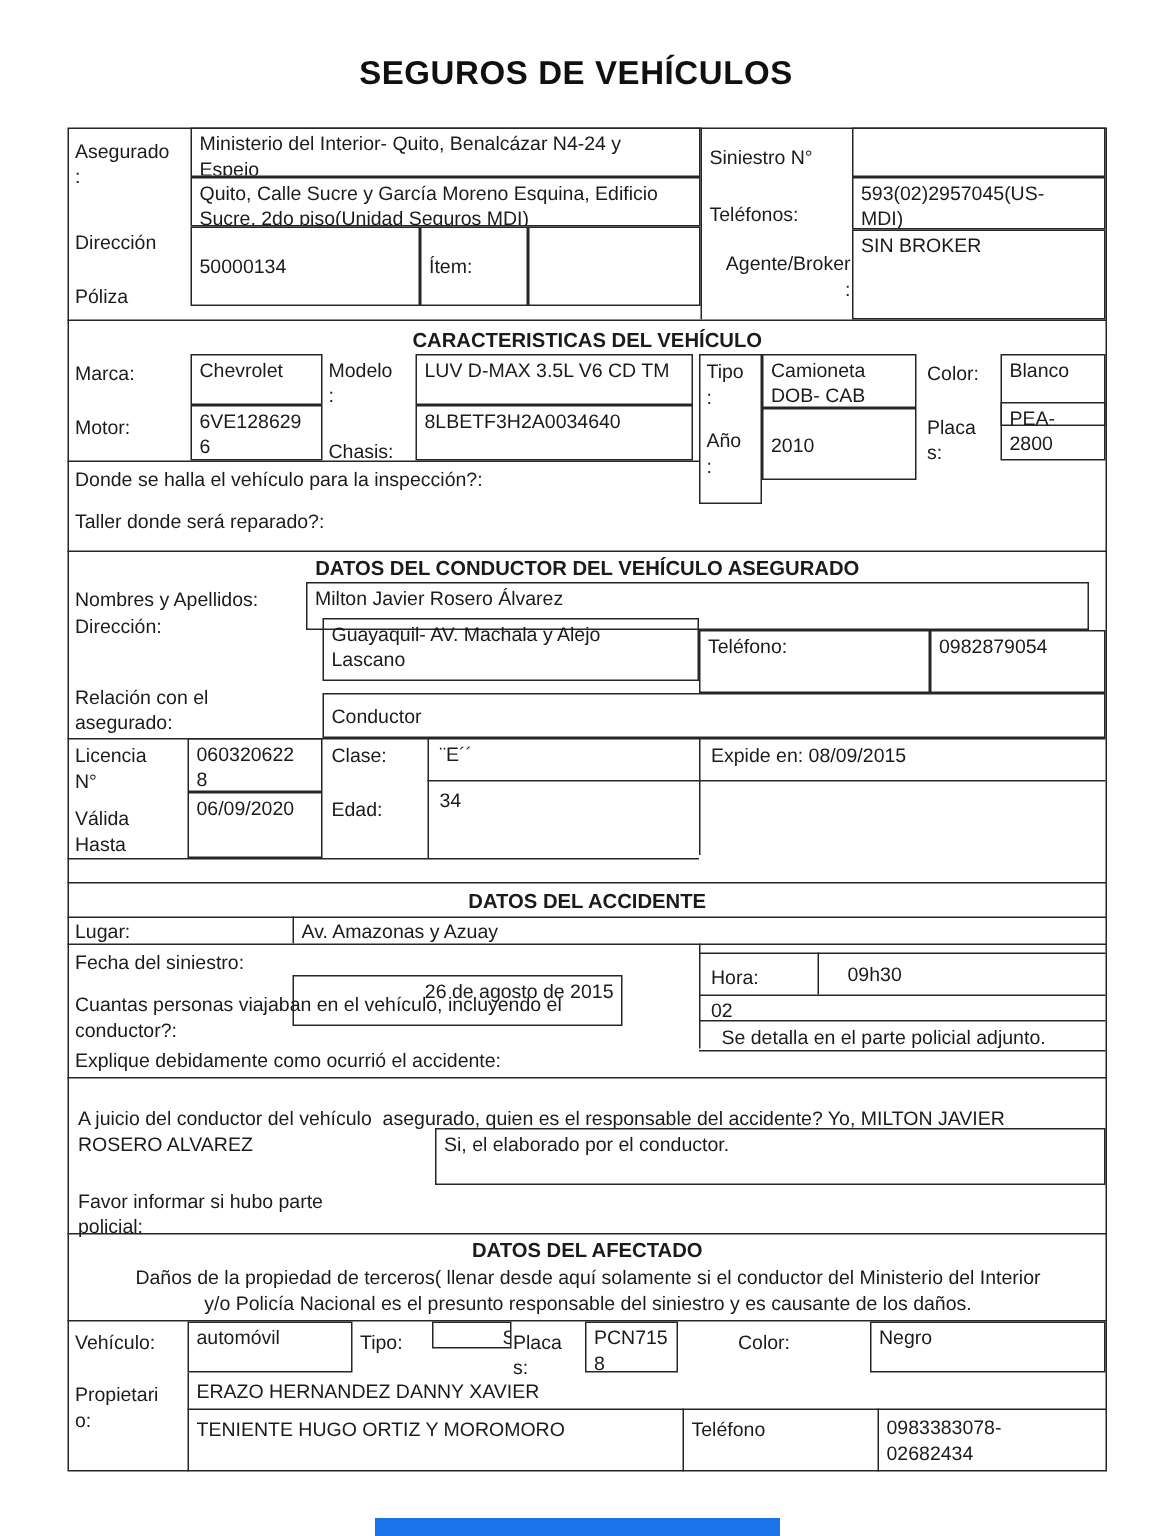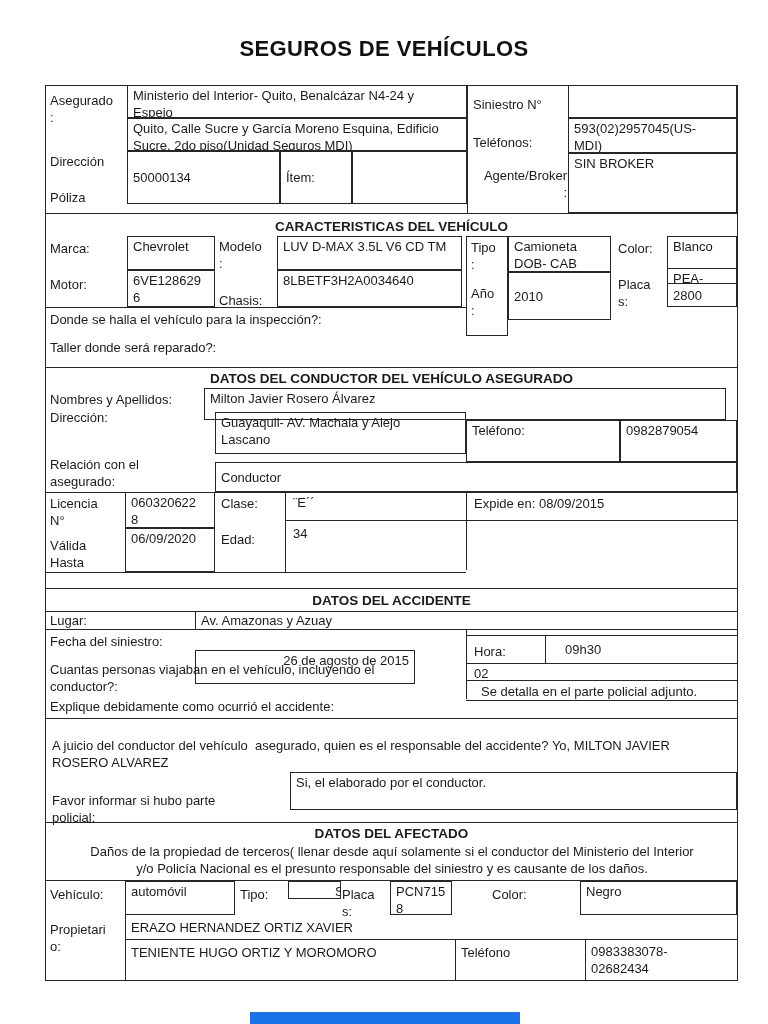--- a/index.html
+++ b/index.html
@@ -151,21 +151,21 @@
   <div class="t" style="left:50px;top:661px;width:412px;">Cuantas personas viajaban en el vehículo, incluyendo el
 conductor?:</div>
   <div class="t" style="left:50px;top:698px;width:412px;">Explique debidamente como ocurrió el accidente:</div>
 
   <div class="hl" style="left:45px;top:718px;width:693px;"></div>
 
   <div class="t" style="left:52px;top:737px;width:680px;">A juicio del conductor del vehículo  asegurado, quien es el responsable del accidente? Yo, MILTON JAVIER
 ROSERO ALVAREZ</div>
   <div class="t" style="left:52px;top:792px;width:235px;">Favor informar si hubo parte
 policial:</div>
-  <div class="box" style="left:290px;top:772px;width:447px;height:38px;">Si, el elaborado por el conductor.</div>
+  <div class="box" style="left:290px;top:752px;width:447px;height:38px;">Si, el elaborado por el conductor.</div>
 
   <div class="hl" style="left:45px;top:822px;width:693px;"></div>
 
   <div class="hdr" style="top:825px;">DATOS DEL AFECTADO</div>
   <div class="t center" style="left:48px;top:843px;width:688px;">Daños de la propiedad de terceros( llenar desde aquí solamente si el conductor del Ministerio del Interior
 y/o Policía Nacional es el presunto responsable del siniestro y es causante de los daños.</div>
 
   <div class="hl" style="left:45px;top:880px;width:693px;"></div>
   <div class="t" style="left:50px;top:886px;width:70px;">Vehículo:</div>
   <div class="box" style="left:125px;top:881px;width:110px;height:34px;">automóvil</div>
@@ -175,21 +175,21 @@
   <div class="t" style="left:342px;top:886px;width:44px;">Placa
 s:</div>
   <div class="box" style="left:390px;top:881px;width:62px;height:34px;">PCN715
 8</div>
   <div class="t" style="left:492px;top:886px;width:50px;">Color:</div>
   <div class="box" style="left:580px;top:881px;width:157px;height:34px;">Negro</div>
 
   <div class="vl" style="left:125px;top:915px;height:66px;"></div>
   <div class="t" style="left:50px;top:921px;width:74px;">Propietari
 o:</div>
-  <div class="t" style="left:131px;top:919px;width:400px;">ERAZO HERNANDEZ ORTIZ XAVIER</div>
+  <div class="t" style="left:131px;top:919px;width:400px;">ERAZO HERNANDEZ DANNY XAVIER</div>
   <div class="hl" style="left:125px;top:939px;width:613px;"></div>
   <div class="t" style="left:131px;top:944px;width:320px;">TENIENTE HUGO ORTIZ Y MOROMORO</div>
   <div class="vl" style="left:455px;top:939px;height:42px;"></div>
   <div class="t" style="left:461px;top:944px;width:110px;">Teléfono</div>
   <div class="vl" style="left:585px;top:939px;height:42px;"></div>
   <div class="t" style="left:591px;top:943px;width:135px;">0983383078-
 02682434</div>
 
   <div class="bar" style="background: rgb(26, 115, 232);"></div>
 

